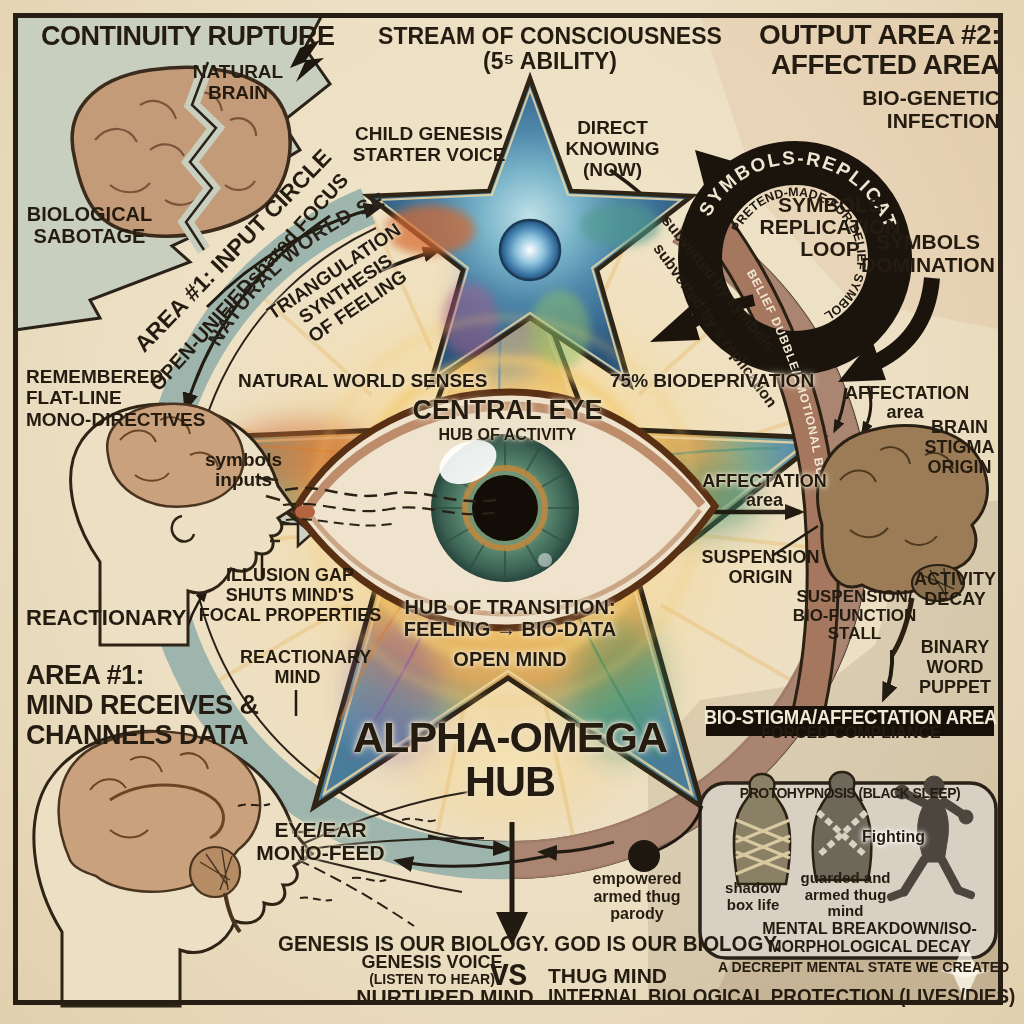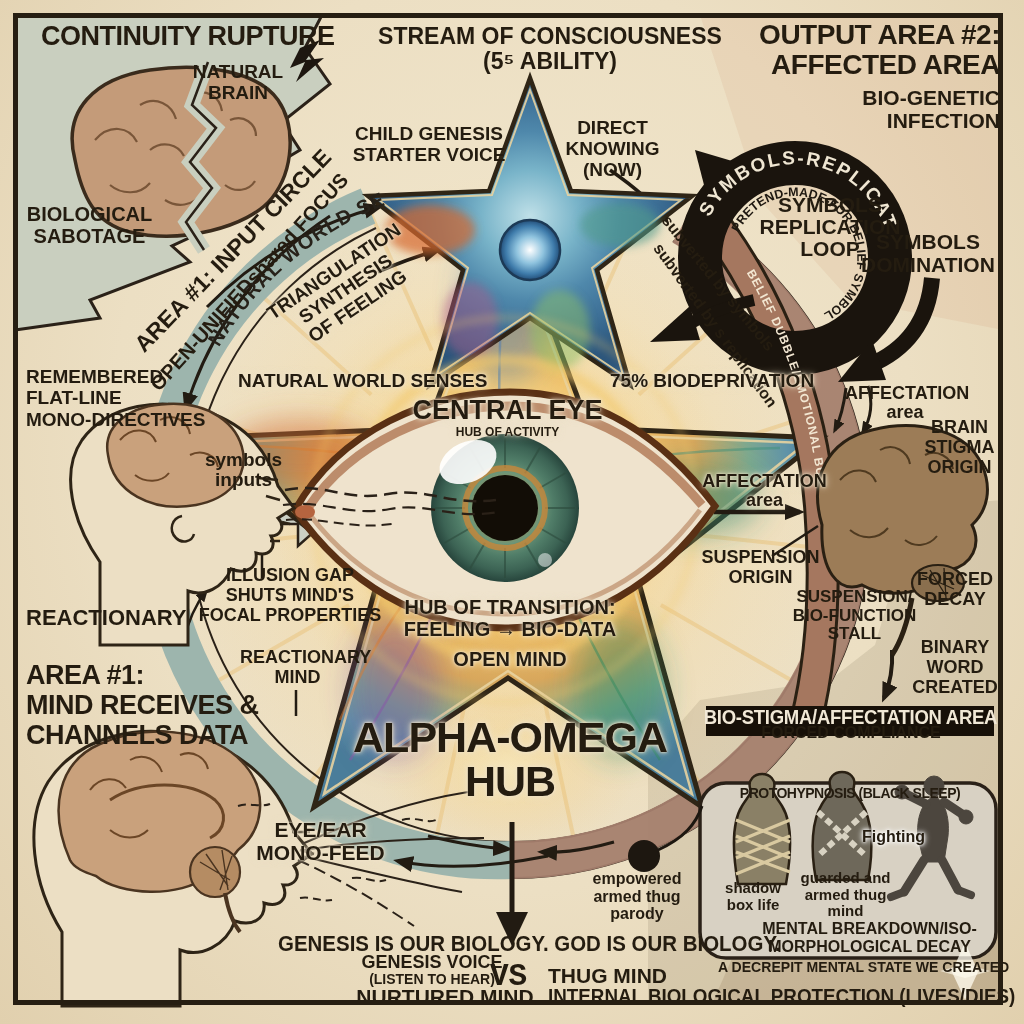--- a/index.html
+++ b/index.html
@@ -375,44 +375,44 @@
 <div class="lbl" style="left:240px;top:648px;width:115px;font-size:18px;">REACTIONARY
 MIND</div>
 <div class="lbl halo" style="left:248px;top:818px;width:145px;font-size:21px;">EYE/EAR
 MONO-FEED</div>
 
 <div class="lbl l" style="left:26px;top:660px;font-size:27px;line-height:1.12;letter-spacing:-0.5px;">AREA #1:
 MIND RECEIVES &amp;
 CHANNELS DATA</div>
 
 <div class="lbl halo" style="left:395px;top:396px;width:225px;font-size:27px;">CENTRAL EYE</div>
-<div class="lbl halo" style="left:405px;top:426px;width:205px;font-size:12px;">HUB OF ACTIVITY</div>
+<div class="lbl halo" style="left:405px;top:426px;width:205px;font-size:16px;">HUB OF ACTIVITY</div>
 <div class="lbl halo" style="left:385px;top:596px;width:250px;font-size:20px;">HUB OF TRANSITION:
 FEELING → BIO-DATA</div>
 <div class="lbl halo" style="left:415px;top:648px;width:190px;font-size:20px;">OPEN MIND</div>
 <div class="lbl halo" style="left:325px;top:716px;width:370px;font-size:43px;line-height:1.02;letter-spacing:-1px;">ALPHA-OMEGA
 HUB</div>
 
 <div class="lbl halo" style="left:702px;top:472px;width:125px;font-size:18px;line-height:1.05;">AFFECTATION
 area</div>
 <div class="lbl" style="left:698px;top:548px;width:125px;font-size:18px;">SUSPENSION
 ORIGIN</div>
 <div class="lbl" style="left:845px;top:384px;width:120px;font-size:18px;line-height:1.05;">AFFECTATION
 area</div>
 <div class="lbl" style="left:912px;top:418px;width:95px;font-size:18px;line-height:1.1;">BRAIN
 STIGMA
 ORIGIN</div>
 <div class="lbl" style="left:792px;top:588px;width:125px;font-size:17px;">SUSPENSION/
 BIO-FUNCTION
 STALL</div>
-<div class="lbl" style="left:905px;top:570px;width:100px;font-size:18px;">FORCED
+<div class="lbl" style="left:905px;top:570px;width:100px;font-size:18px;">ACTIVITY
 DECAY</div>
 <div class="lbl" style="left:905px;top:638px;width:100px;font-size:18px;">BINARY
 WORD
-CREATED</div>
+PUPPET</div>
 
 <div id="barBox">
       <span>BIO-STIGMA/AFFECTATION AREA</span>
     </div>
 <div class="lbl" style="left:726px;top:724px;width:250px;font-size:16px;">FORCED COMPLIANCE</div>
 <div class="lbl" style="left:700px;top:786px;width:300px;font-size:14px;letter-spacing:-0.5px;">PROTOHYPNOSIS (BLACK SLEEP)</div>
 <div class="lbl" style="left:578px;top:870px;width:118px;font-size:16px;line-height:1.1;">empowered
 armed thug
 parody</div>
 <div class="lbl" style="left:712px;top:880px;width:82px;font-size:15px;">shadow

